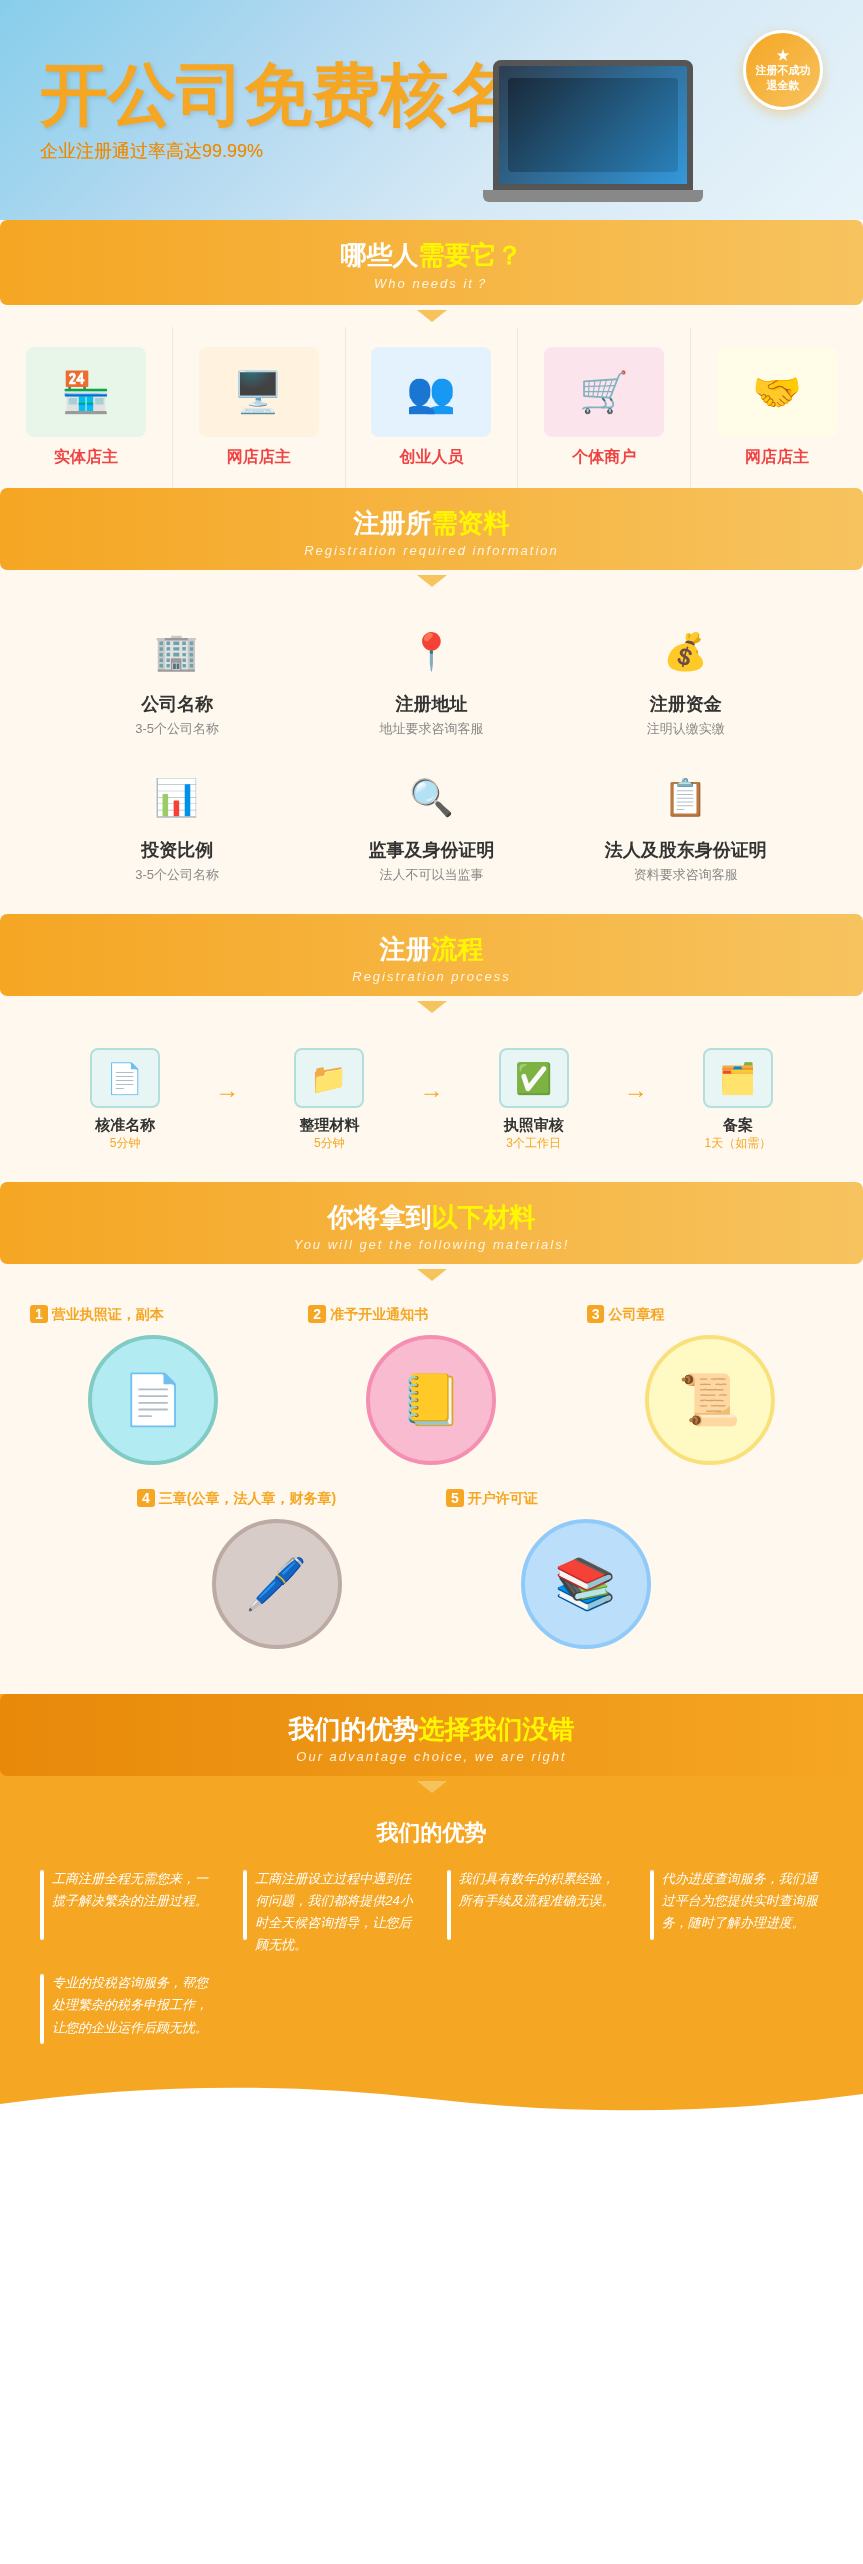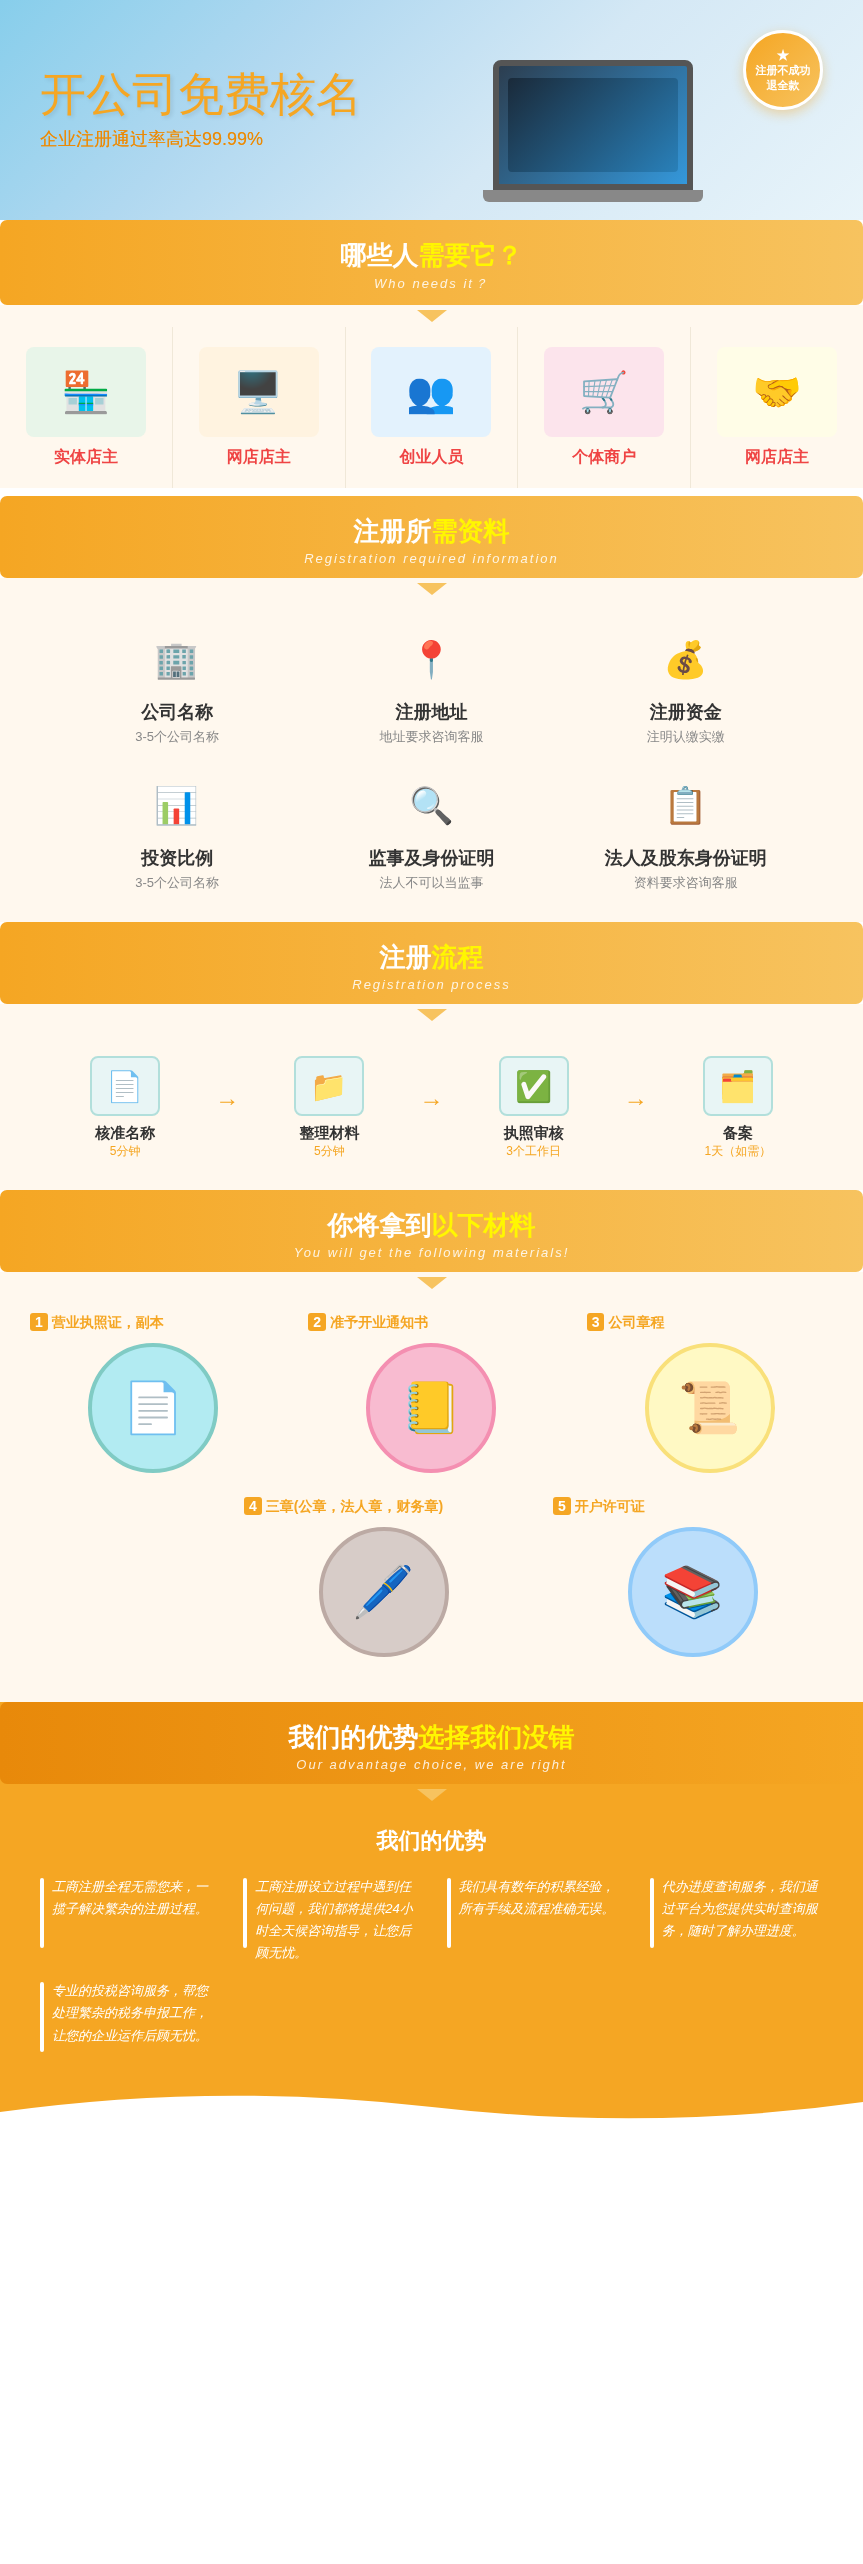--- a/index.html
+++ b/index.html
@@ -10,22 +10,22 @@
       background: linear-gradient(135deg, #87CEEB 0%, #B0D8F0 30%, #D4E8F5 60%, #E8F4FA 100%);
       position: relative;
       height: 220px;
       overflow: hidden;
       display: flex;
       align-items: center;
       padding: 20px 40px;
     }
     .hero-text { flex: 1; }
     .hero-title {
-      font-size: 46px;
-      font-weight: 400;
+      font-size: 68px;
+      font-weight: 700;
       color: #F5A623;
       text-shadow: 2px 2px 4px rgba(0,0,0,0.1);
       line-height: 1.1;
       margin-bottom: 8px;
     }
     .hero-subtitle {
       font-size: 18px;
       color: #666;
       background: linear-gradient(90deg, #F5A623, #F7C35F);
       -webkit-background-clip: text;
@@ -185,21 +185,21 @@
     }
     .materials-row {
       display: flex;
       gap: 32px;
       margin-bottom: 20px;
     }
     .materials-row-centered {
       display: flex;
       gap: 29px;
       margin-bottom: 20px;
-      justify-content: flex-end;
+      justify-content: center;
       padding-left: 0;
     }
     .material-item {
       flex: 1;
       display: flex;
       flex-direction: column;
       align-items: center;
     }
     .material-num {
       font-size: 14px;
@@ -355,21 +355,21 @@
   <div class="who-needs-item">
     <div class="who-icon-box bg-pink">🛒</div>
     <div class="who-label">个体商户</div>
   </div>
   <div class="who-needs-item">
     <div class="who-icon-box bg-yellow">🤝</div>
     <div class="who-label">网店店主</div>
   </div>
 </div>
 
-<div class="section-header" style="margin-top:8px;">
+<div class="section-header" style="margin-top:0;">
   <div class="main-title">
     <span>注册所</span><span style="color:#fff700;">需资料</span>
   </div>
   <div class="sub-title">Registration required information</div>
 </div>
 <div class="divider-arrow">
   <div class="divider-arrow-inner"></div>
 </div>
 
 <div class="reg-info-grid">

